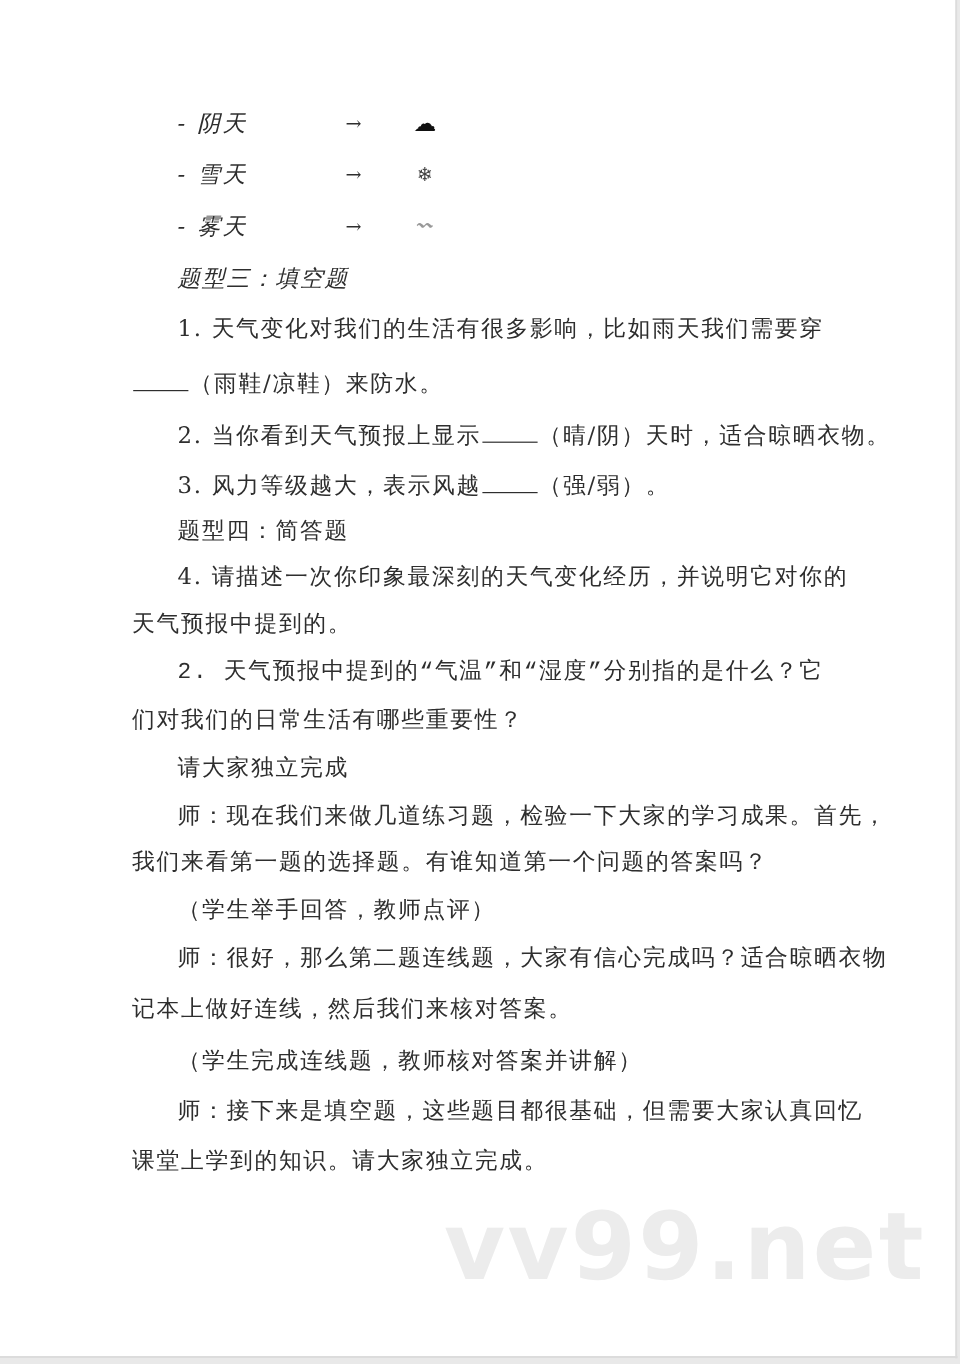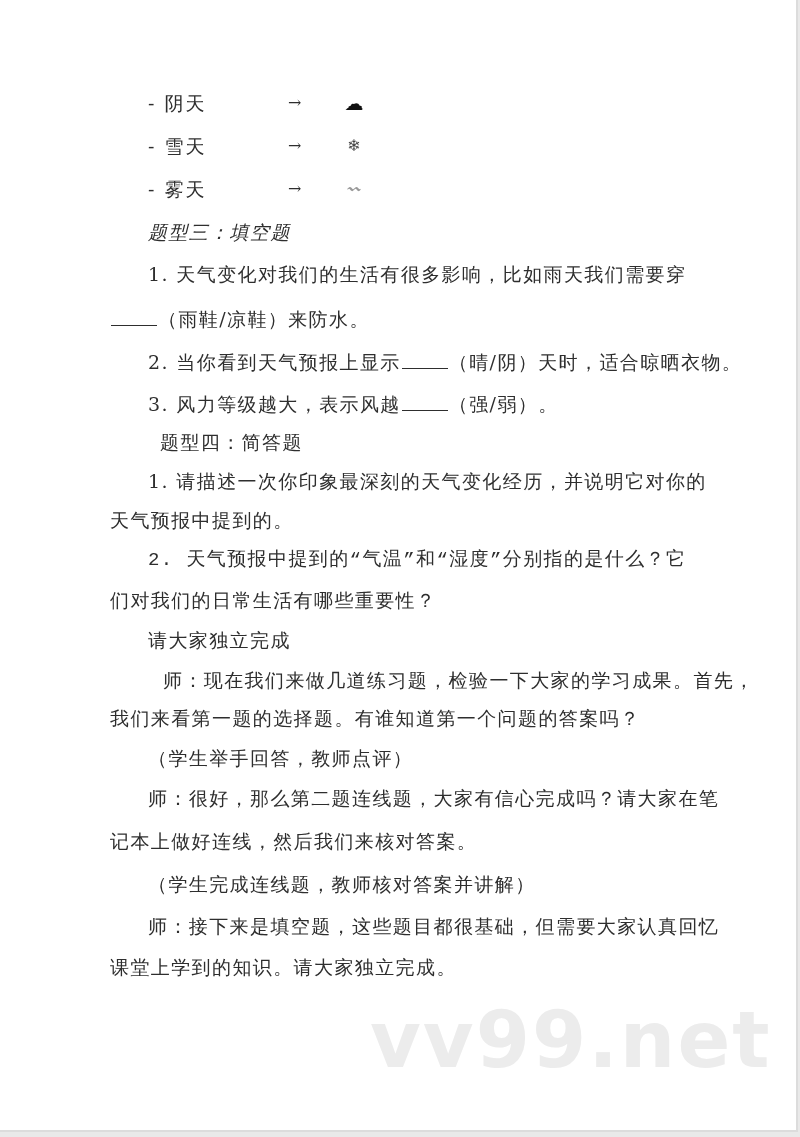--- a/index.html
+++ b/index.html
@@ -21,21 +21,21 @@
       position: absolute;
       left: 110px;
       width: 570px;
       font-size: 19px;
       line-height: 24px;
       white-space: nowrap;
       letter-spacing: 1.4px;
     }
     .indent { left: 148px; }
     .match-row { position: absolute; left: 148px; font-size: 19px; line-height: 24px; }
-    .match-row .label { position: absolute; left: 0; white-space: nowrap; letter-spacing: 2px; }
+    .match-row .label { position: absolute; left: 0; white-space: nowrap; letter-spacing: 2px; font-style: italic; }
     .match-row .arrow { position: absolute; left: 140px; font-size: 16px; }
     .match-row .icon { position: absolute; left: 196px; width: 20px; text-align: center; }
     .blank { display: inline-block; width: 46px; border-bottom: 1.5px solid #2e2e2e; height: 18px; vertical-align: baseline; margin: 0 1px; }
     .watermark {
       position: absolute; left: 370px; top: 995px;
       font-family: "DejaVu Sans", sans-serif; font-weight: bold;
       font-size: 78px; color: #ececec; letter-spacing: 2px;
     }
   </style>
 </head>
@@ -64,30 +64,30 @@
   <div class="line" style="top:307px;">
     <span class="blank"></span><span>（雨鞋/凉鞋）来防水。</span>
   </div>
   <div class="line indent" style="top:350px;">
     <span>2. 当你看到天气预报上显示</span><span class="blank"></span><span>（晴/阴）天时，适合晾晒衣物。</span>
   </div>
   <div class="line indent" style="top:392px;">
     <span>3. 风力等级越大，表示风越</span><span class="blank"></span><span>（强/弱）。</span>
   </div>
 
-  <div class="line indent" style="top:430px;margin-left:12px;">题型四：简答题</div>
-  <div class="line indent" style="top:469px;">1. 请描述一次你印象最深刻的天气变化经历，并说明它对你的</div>
+  <div class="line indent" style="top:430px;">题型四：简答题</div>
+  <div class="line indent" style="top:469px;">4. 请描述一次你印象最深刻的天气变化经历，并说明它对你的</div>
   <div class="line" style="top:508px;">天气预报中提到的。</div>
   <div class="line indent" style="top:548px;font-family:Liberation Mono, monospace;">2. 天气预报中提到的“气温”和“湿度”分别指的是什么？它</div>
   <div class="line" style="top:588px;">们对我们的日常生活有哪些重要性？</div>
 
   <div class="line indent" style="top:628px;">请大家独立完成</div>
-  <div class="line indent" style="top:668px;margin-left:15px;">师：现在我们来做几道练习题，检验一下大家的学习成果。首先，</div>
+  <div class="line indent" style="top:668px;">师：现在我们来做几道练习题，检验一下大家的学习成果。首先，</div>
   <div class="line" style="top:706px;">我们来看第一题的选择题。有谁知道第一个问题的答案吗？</div>
   <div class="line indent" style="top:746px;">（学生举手回答，教师点评）</div>
-  <div class="line indent" style="top:786px;">师：很好，那么第二题连线题，大家有信心完成吗？请大家在笔</div>
+  <div class="line indent" style="top:786px;">师：很好，那么第二题连线题，大家有信心完成吗？适合晾晒衣物</div>
   <div class="line" style="top:829px;">记本上做好连线，然后我们来核对答案。</div>
   <div class="line indent" style="top:872px;">（学生完成连线题，教师核对答案并讲解）</div>
   <div class="line indent" style="top:914px;">师：接下来是填空题，这些题目都很基础，但需要大家认真回忆</div>
   <div class="line" style="top:955px;">课堂上学到的知识。请大家独立完成。</div>
 
   <div class="watermark">vv99.net</div>
 </div>
 
 </body></html>

